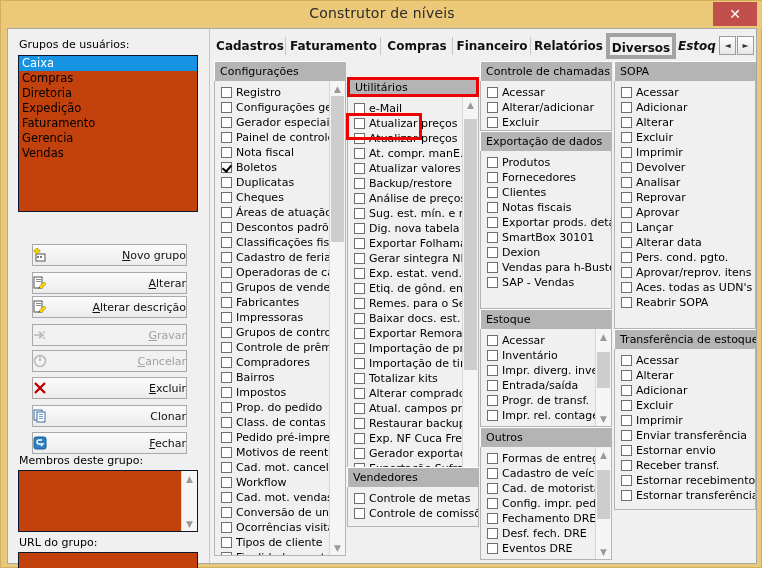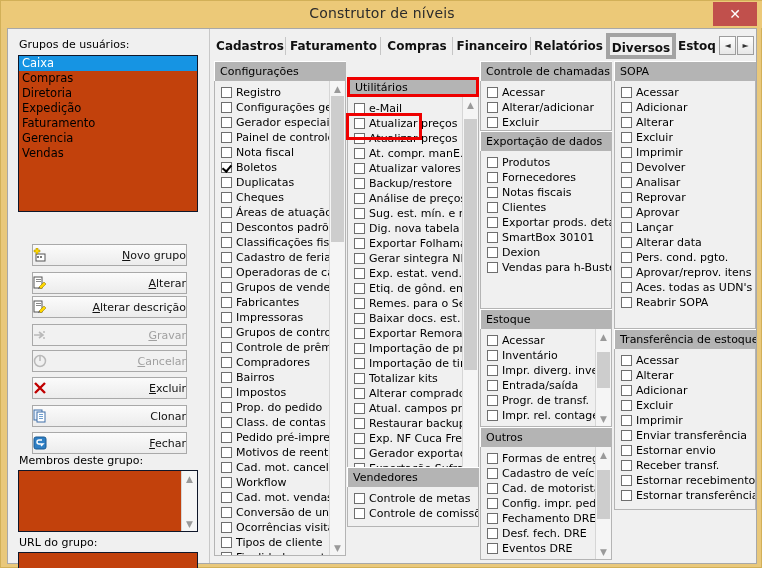--- a/index.html
+++ b/index.html
@@ -236,21 +236,21 @@
       <div class="listbox url-box"></div>
     </div>
 
     <div class="tabstrip" id="tabstrip">
         <div class="tab" style="left: 0px; width: 72px;"><span>Cadastros</span><span class="sep"></span></div>
         <div class="tab" style="left: 72px; width: 95px;"><span>Faturamento</span><span class="sep"></span></div>
         <div class="tab" style="left: 167px; width: 72px;"><span>Compras</span><span class="sep"></span></div>
         <div class="tab" style="left: 239px; width: 78px;"><span>Financeiro</span><span class="sep"></span></div>
         <div class="tab" style="left: 317px; width: 75px;"><span>Relatórios</span></div>
         <div class="tab hl" style="left: 392px; width: 70px;"><span>Diversos</span></div>
-        <div class="tab" style="left: 462px; width: 42px;"><span>Estoq</span></div>
+        <div class="tab" style="left: 462px; width: 42px; font-style: italic;"><span>Estoq</span></div>
         <div class="spin" style="left: 505px;">◄</div>
         <div class="spin" style="left: 523px;">►</div>
       </div>
 
     <div class="cols" id="cols">
         <div class="grp" style="left: 0px; top: 0px;">
           <div class="grp-hdr">Configurações</div>
           <div class="grp-body" style="height: 475px;">
             <div style="padding-top: 4px;">
               <div class="chk-row">
@@ -550,41 +550,45 @@
               <div class="chk-row">
                 <span class="box"></span>
                 <span class="chk-lbl">Produtos</span>
               </div>
               <div class="chk-row">
                 <span class="box"></span>
                 <span class="chk-lbl">Fornecedores</span>
               </div>
               <div class="chk-row">
                 <span class="box"></span>
+                <span class="chk-lbl">Clientes</span>
+              </div>
+              <div class="chk-row">
+                <span class="box"></span>
                 <span class="chk-lbl">Notas fiscais</span>
               </div>
               <div class="chk-row">
                 <span class="box"></span>
-                <span class="chk-lbl">Clientes</span>
-              </div>
-              <div class="chk-row">
-                <span class="box"></span>
                 <span class="chk-lbl">Exportar prods. detalh</span>
               </div>
               <div class="chk-row">
                 <span class="box"></span>
                 <span class="chk-lbl">SmartBox 30101</span>
               </div>
               <div class="chk-row">
                 <span class="box"></span>
                 <span class="chk-lbl">Dexion</span>
               </div>
               <div class="chk-row">
                 <span class="box"></span>
                 <span class="chk-lbl">Vendas para h-Buster</span>
+              </div>
+              <div class="chk-row">
+                <span class="box"></span>
+                <span class="chk-lbl">SAP - Vendas</span>
               </div>
             </div>
           </div>
         </div>
         <div class="grp" style="left: 266px; top: 248px;">
           <div class="grp-hdr">Estoque</div>
           <div class="grp-body" style="height: 98px;">
             <div style="padding-top: 4px;">
               <div class="chk-row">
                 <span class="box"></span>

